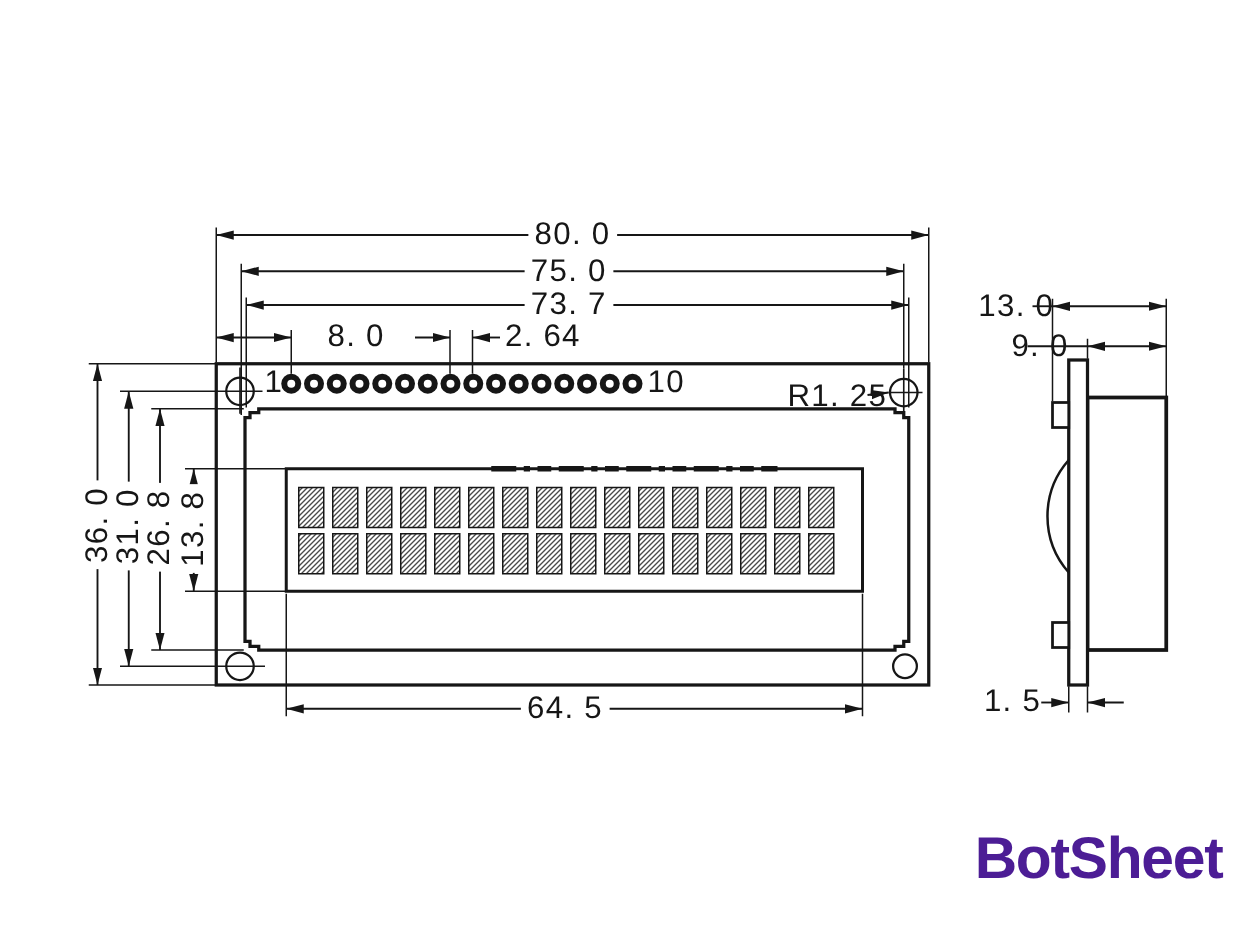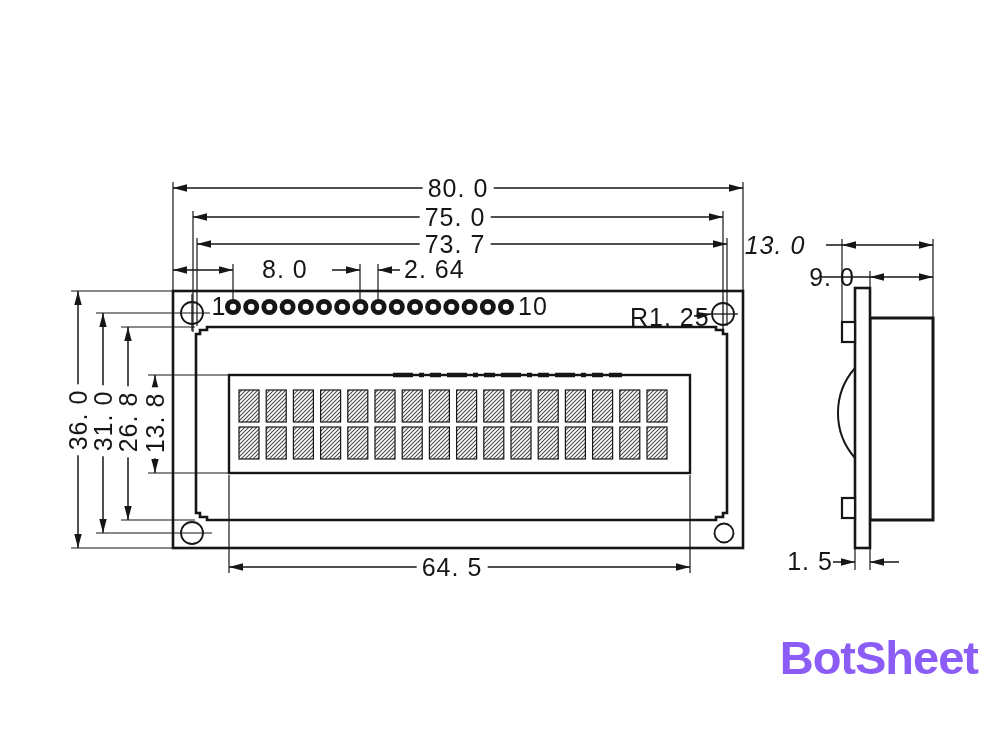--- a/index.html
+++ b/index.html
@@ -4,21 +4,21 @@
 <style>
   html,body{margin:0;padding:0;background:#fff;}
   #canvas{position:relative;width:1000px;height:740px;background:#fff;overflow:hidden;
           font-family:"Liberation Sans",sans-serif;}
   #linework{position:absolute;left:0;top:0;}
   .lbl{position:absolute;font-size:25px;letter-spacing:1px;color:#161616;
        transform:translate(-50%,-50%);white-space:nowrap;line-height:1;}
   .bg{background:#fff;padding:0 5px;}
   .rot{transform:translate(-50%,-50%) rotate(-90deg);}
   .anchor-left{transform:translate(0,-50%);}
-  .brand{position:absolute;right:22px;top:634px;text-align:left;color:#8b5cf6;}
+  .brand{position:absolute;right:22px;top:662px;text-align:left;color:#4c1d95;}
   .brand-name{font-size:47px;font-weight:bold;letter-spacing:-1px;line-height:1.0;}
   .brand-url{font-size:24px;font-weight:400;letter-spacing:0;margin-top:2px;line-height:1.0;}
 </style>
 </head>
 <body>
 
 <div id="canvas">
 
   <svg id="linework" width="1000" height="750" viewBox="0 0 1000 750">
     <defs>
@@ -207,21 +207,21 @@
 
   <div class="lbl rot bg" style="left:78px;top:420px;">36. 0</div>
   <div class="lbl rot bg" style="left:103px;top:421px;">31. 0</div>
   <div class="lbl rot bg" style="left:128px;top:422px;">26. 8</div>
   <div class="lbl rot bg" style="left:155px;top:423px;">13. 8</div>
 
   <div class="lbl anchor-left" style="left:630px;top:317px;">R1. 25</div>
   <div class="lbl" style="left:219px;top:306px;">1</div>
   <div class="lbl" style="left:533px;top:306px;">10</div>
 
-  <div class="lbl" style="left:775px;top:245px;font-style:italic;">13. 0</div>
+  <div class="lbl" style="left:813px;top:245px;">13. 0</div>
   <div class="lbl" style="left:799px;top:277px;margin-left:33px;">9. 0</div>
   <div class="lbl" style="left:810px;top:561px;">1. 5</div>
 
   <div class="brand">
     <div class="brand-name">BotSheet</div>
   </div>
 
 </div>
 
 </body></html>

